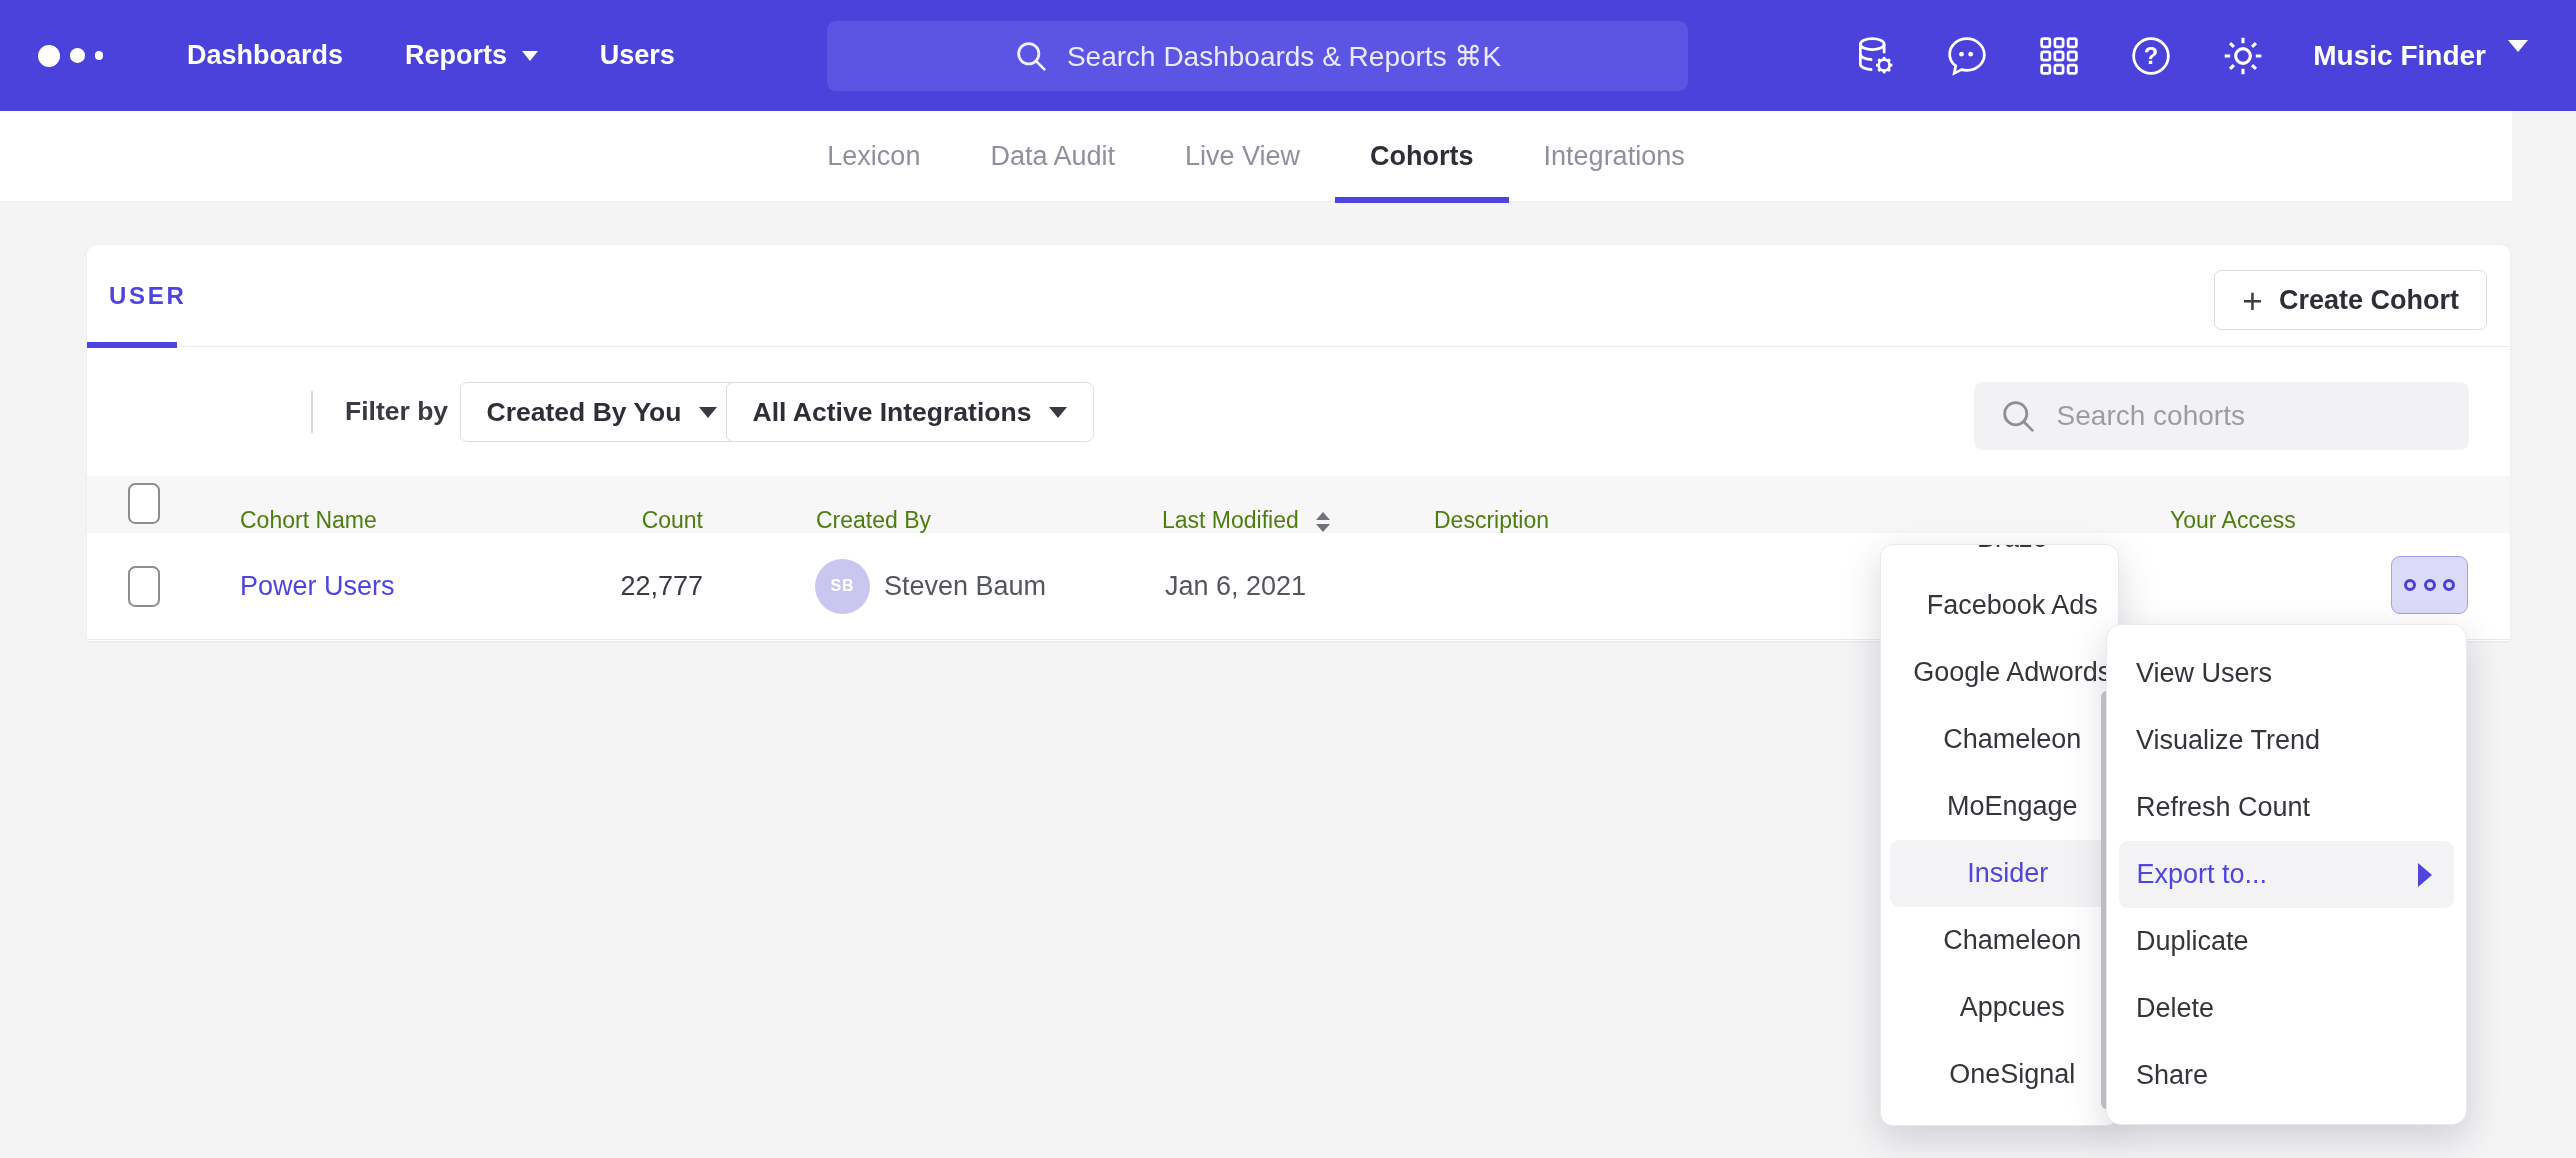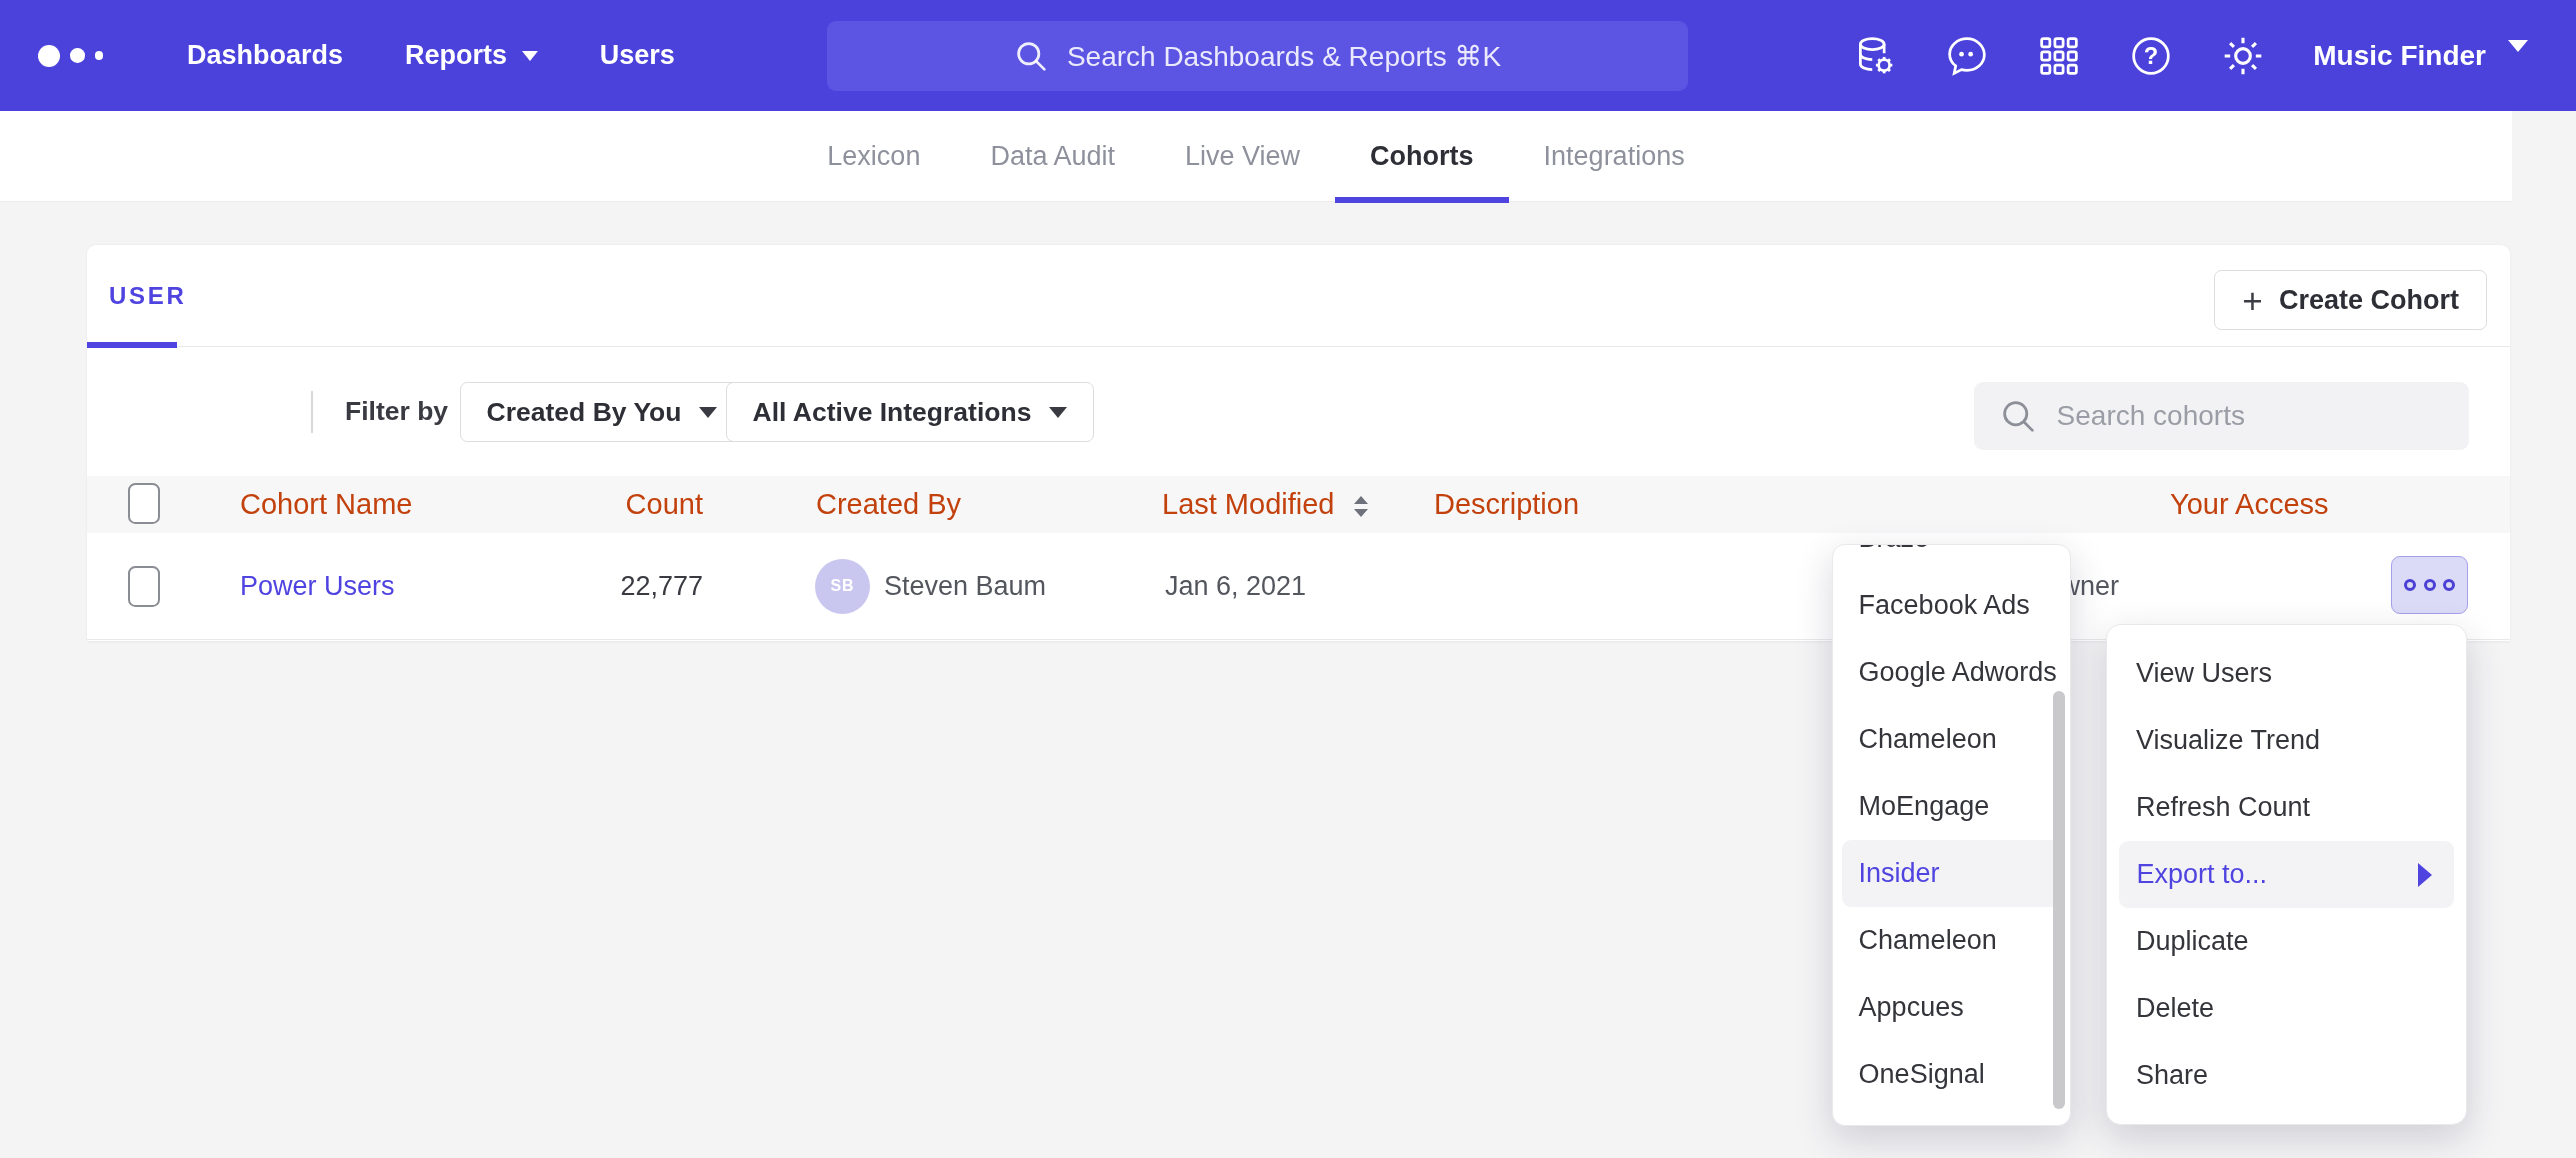--- a/index.html
+++ b/index.html
@@ -72,21 +72,21 @@
   .drop-btn .lbl { font-size:26.5px; font-weight:600; color:#2e2f36; white-space:nowrap; }
   .drop-btn .caret-down { border-top-color:#3a3b42; border-left-width:9px; border-right-width:9px; border-top-width:11px; }
   .cohort-search {
     position:absolute; right:41px; top:35px; width:495px; height:68px; background:#f2f2f4; border-radius:9px;
     display:flex; align-items:center; gap:20px; padding:0 25.6px; cursor:text;
   }
   .cohort-search .ph { font-size:28px; color:#9b9da6; }
 
   
   .thead { position:relative; height:57px; background:#f7f7f8; }
-  .thead .col { position:absolute; top:0; line-height:57px; font-size:29px; color:#c2410c; white-space:nowrap; }
+  .thead .col { position:absolute; top:16px; line-height:57px; font-size:23px; color:#4d7c0f; white-space:nowrap; }
   .checkbox { position:absolute; left:41px; width:32px; height:41px; border:2.7px solid #8b8d94; border-radius:7.3px; background:#fff; cursor:pointer; }
   .thead .checkbox { top:7.3px; }
   .sort-icon { display:inline-block; margin-left:11px; vertical-align:middle; }
   .sort-icon i { display:block; width:0; height:0; border-left:7.3px solid transparent; border-right:7.3px solid transparent; }
   .sort-icon .up { border-bottom:8.2px solid #6f727b; margin-bottom:4.6px; }
   .sort-icon .dn { border-top:8.2px solid #6f727b; }
 
   .trow { position:relative; height:107px; background:#fff; border-bottom:1.8px solid #e9e9eb; }
   .trow .checkbox { top:33px; }
   .cell { position:absolute; top:0; line-height:107px; font-size:27px; white-space:nowrap; }
@@ -102,21 +102,21 @@
     background:#dbdaf7; border:1.8px solid #a5a0ea; border-radius:9px;
     display:flex; align-items:center; justify-content:center; gap:7.3px; cursor:pointer;
   }
   .row-actions-btn i { display:block; width:12px; height:12px; border:3.7px solid #4a40d4; border-radius:50%; }
 
   
   .menu {
     position:absolute; background:#fff; border:0.9px solid #e9e9ec;
     box-shadow:0 12.8px 37px rgba(40,40,70,0.18); overflow:hidden;
   }
-  .menu-export { left:1832px; top:544px; width:239px; height:582px; border-radius:12.8px; z-index:5; }
+  .menu-export { left:1880px; top:544px; width:239px; height:582px; border-radius:12.8px; z-index:5;text-align:center; }
   .menu-export ul { list-style:none; margin-top:-40px; }
   .menu-export li { line-height:67px; height:67px; font-size:27px; color:#34353b; padding-left:25.6px; cursor:pointer; white-space:nowrap; }
   .menu-export li.highlight { background:#f3f3f5; border-radius:9px; margin:0 9px; padding-left:16.4px; color:#4f44e0; }
   .scroll-thumb { position:absolute; right:4.6px; top:146px; width:12px; height:418px; background:#c9c9cc; border-radius:6.4px; cursor:pointer; }
 
   .menu-actions { left:2106px; top:624px; width:361px; height:501px; border-radius:14.6px; z-index:6; }
   .menu-actions ul { list-style:none; padding-top:14.6px; }
   .menu-actions li { position:relative; line-height:67px; height:67px; font-size:27px; color:#34353b; padding-left:29px; cursor:pointer; white-space:nowrap; }
   .menu-actions li.highlight { background:#f3f3f5; border-radius:9px; margin:0 12px; padding-left:17.4px; color:#4f44e0; }
   .submenu-arrow { position:absolute; right:22px; top:22px; width:0; height:0;

